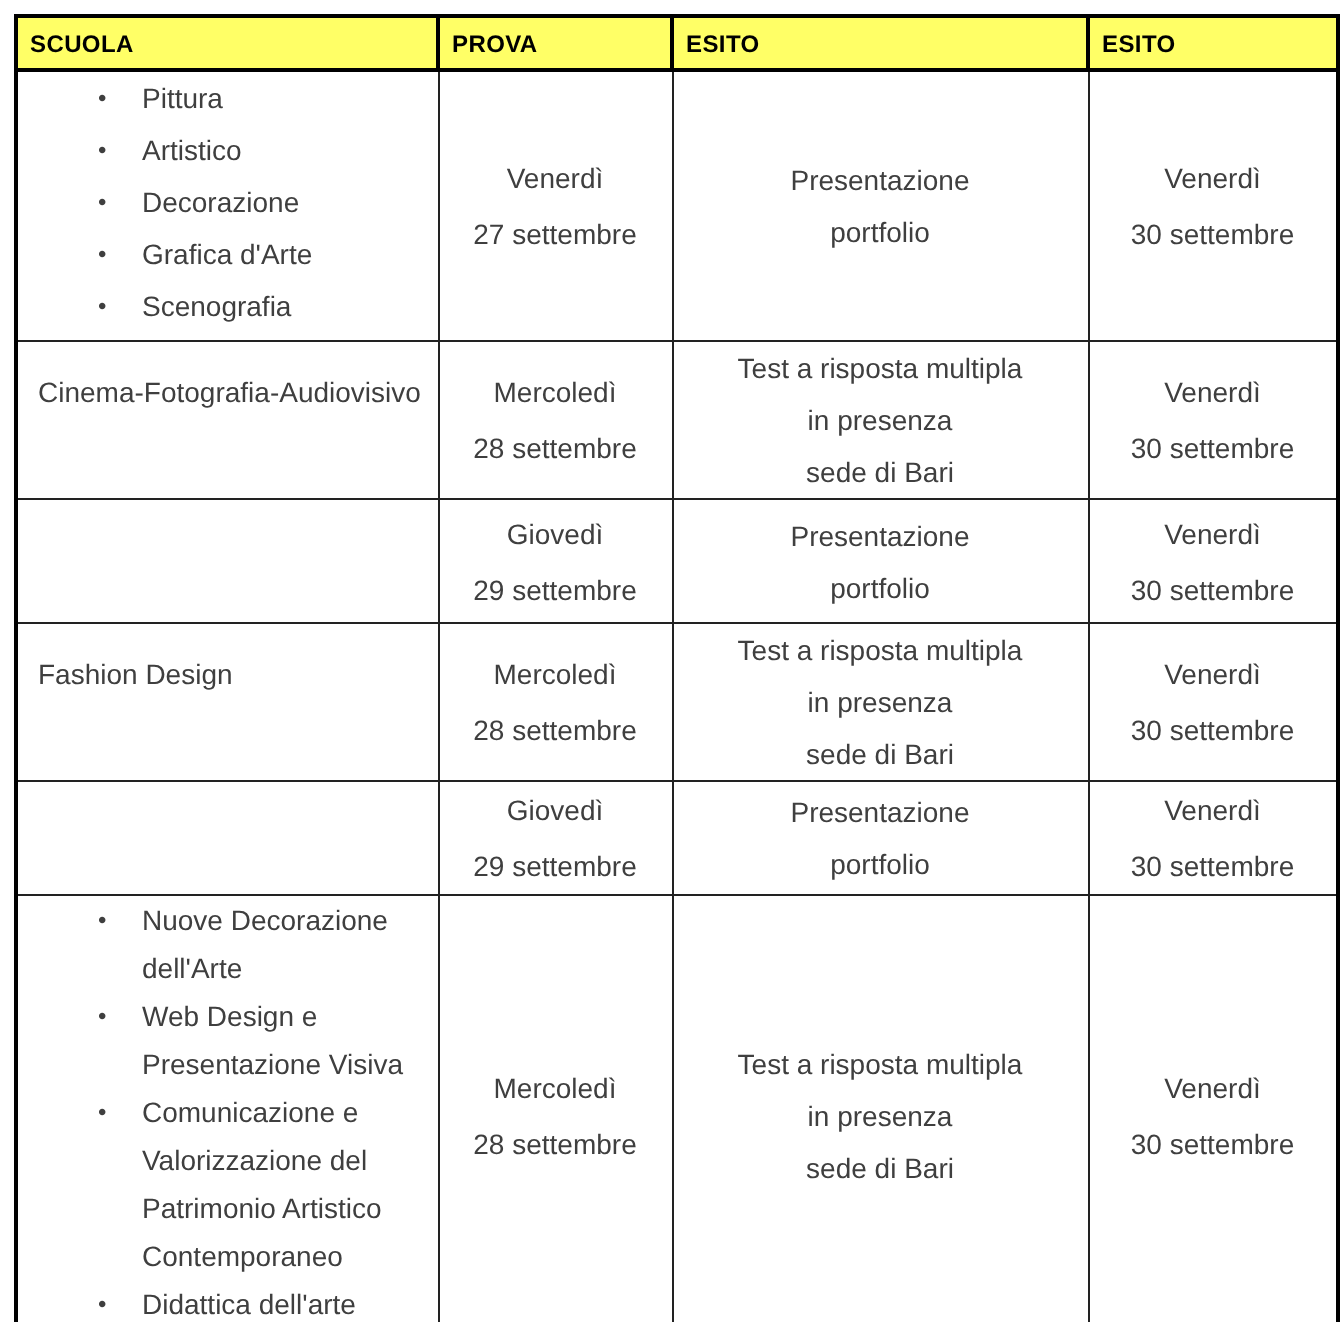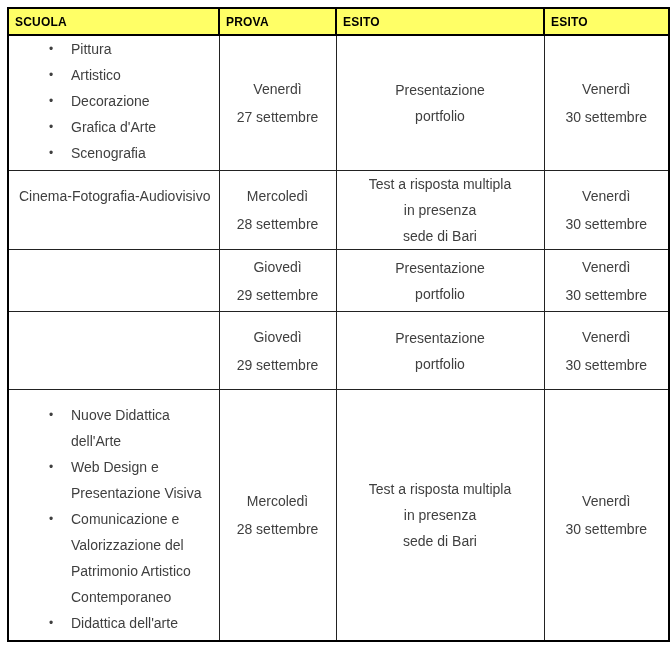--- a/index.html
+++ b/index.html
@@ -159,38 +159,56 @@
           <td class="center-cell prova-cell">
             <div class="line">Presentazione</div>
             <div class="line">portfolio</div>
           </td>
           <td class="center-cell esito-cell">
             <div class="line">Venerdì</div>
             <div class="line">30 settembre</div>
           </td>
         </tr>
         <tr>
+          <td class="scuola-cell">
+            <div class="line">Fashion Design</div>
+          </td>
+          <td class="center-cell data-cell">
+            <div class="line">Mercoledì</div>
+            <div class="line">28 settembre</div>
+          </td>
+          <td class="center-cell prova-cell">
+            <div class="line">Test a risposta multipla</div>
+            <div class="line">in presenza</div>
+            <div class="line">sede di Bari</div>
+          </td>
+          <td class="center-cell esito-cell">
+            <div class="line">Venerdì</div>
+            <div class="line">30 settembre</div>
+          </td>
+        </tr>
+        <tr>
           <td class="scuola-cell"></td>
           <td class="center-cell data-cell">
             <div class="line">Giovedì</div>
             <div class="line">29 settembre</div>
           </td>
           <td class="center-cell prova-cell">
             <div class="line">Presentazione</div>
             <div class="line">portfolio</div>
           </td>
           <td class="center-cell esito-cell">
             <div class="line">Venerdì</div>
             <div class="line">30 settembre</div>
           </td>
         </tr>
         <tr>
           <td class="scuola-cell">
             <ul class="school-list">
-              <li>Nuove Didattica dell'Arte</li>
+              <li>Nuove Decorazione dell'Arte</li>
               <li>Web Design e Presentazione Visiva</li>
               <li>Comunicazione e Valorizzazione del Patrimonio Artistico Contemporaneo</li>
               <li>Didattica dell'arte</li>
             </ul>
           </td>
           <td class="center-cell data-cell">
             <div class="line">Mercoledì</div>
             <div class="line">28 settembre</div>
           </td>
           <td class="center-cell prova-cell">

